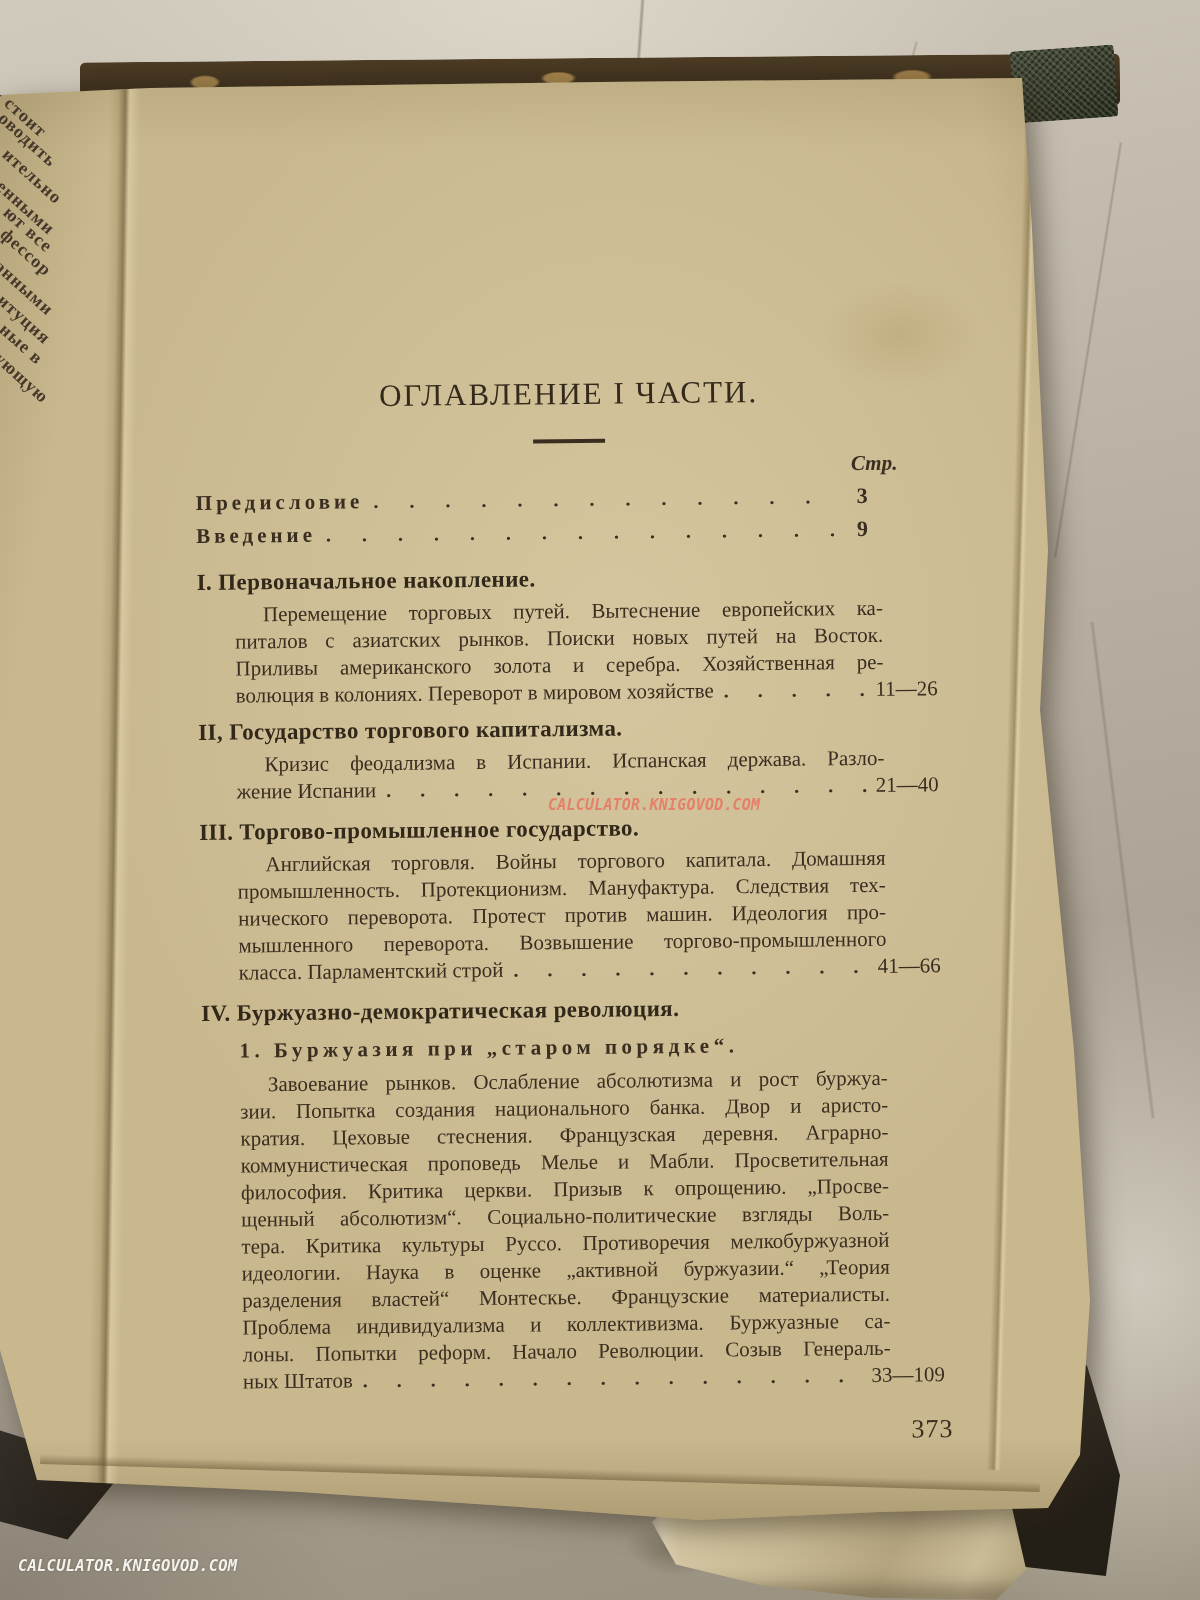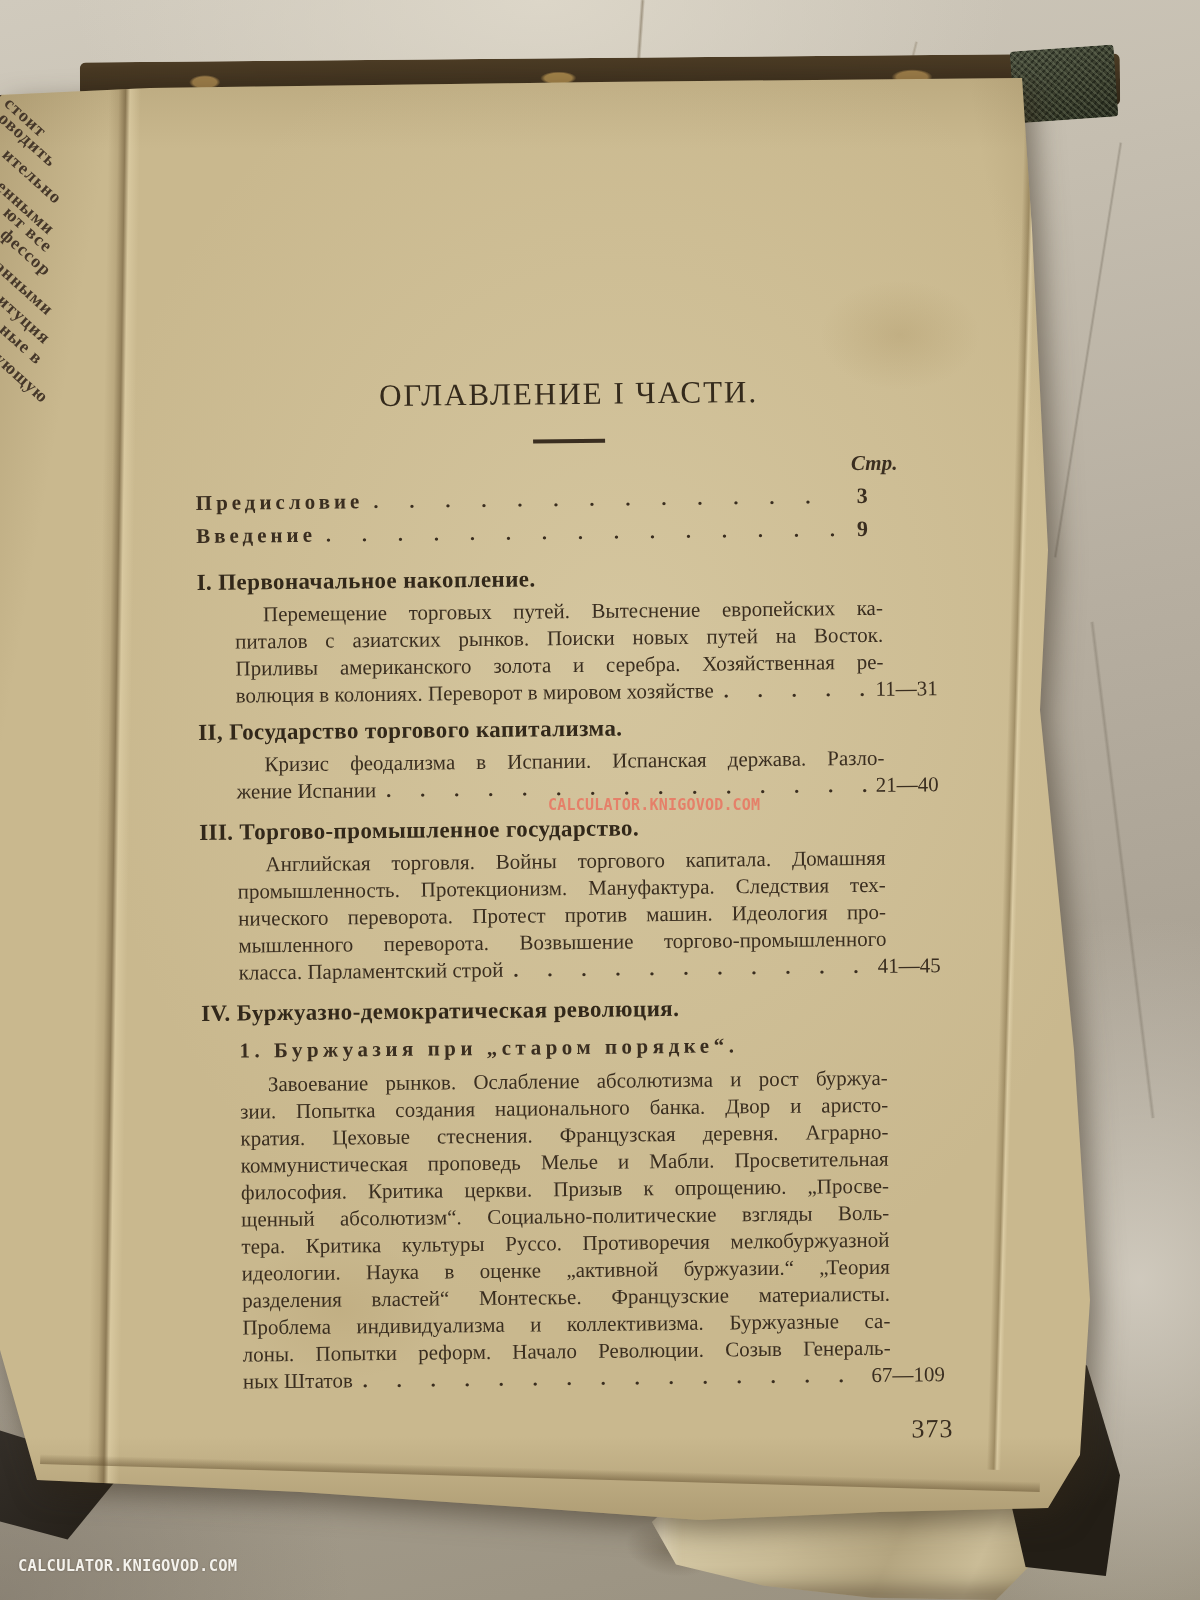--- a/index.html
+++ b/index.html
@@ -111,21 +111,21 @@
   .para .pline{text-align:justify;text-align-last:justify;padding-right:54px;}
   .para .pline.first{text-indent:28px;}
   .para .lastline{display:flex;align-items:baseline;}
   .para .lastline .dots{letter-spacing:12px;}
   .para .range{white-space:nowrap;padding-left:6px;}
   .m14{margin-top:14px;} .m10{margin-top:10px;} .m6{margin-top:6px;} .m8{margin-top:8px;}
   .folio{margin-top:26px;text-align:right;font-size:26px;font-weight:500;letter-spacing:1px;}
 
   
   .wm{position:absolute;z-index:5;font-family:"DejaVu Sans Mono","Liberation Mono",monospace;
-    white-space:nowrap;}
+    white-space:nowrap;font-style:italic;}
   .wm-center{left:548px;top:796px;font-size:15px;font-weight:700;letter-spacing:.2px;
     color:rgba(233,116,96,.85);}
   .wm-bottom{left:18px;top:1557px;font-size:15.5px;font-weight:700;letter-spacing:.2px;
     color:#f4f2ec;text-shadow:0 0 2px rgba(80,70,60,.6);}
 
   
   .bottom-edge-line{position:absolute;left:40px;top:1408px;width:1000px;height:10px;
     transform:rotate(1.6deg);
     background:linear-gradient(180deg, rgba(0,0,0,0), rgba(95,76,44,.5));}
 </style>
@@ -187,21 +187,21 @@
       </div>
 
       <div class="sec-head m14">I. Первоначальное накопление.</div>
       <div class="para m6">
         <div class="pline first">Перемещение торговых путей. Вытеснение европейских ка-</div>
         <div class="pline">питалов с азиатских рынков. Поиски новых путей на Восток.</div>
         <div class="pline">Приливы американского золота и серебра. Хозяйственная ре-</div>
         <div class="lastline">
           <span>волюция в колониях. Переворот в мировом хозяйстве</span>
           <span class="dots"></span>
-          <span class="range">11—31</span>
+          <span class="range">11—26</span>
         </div>
       </div>
 
       <div class="sec-head m10">II, Государство торгового капитализма.</div>
       <div class="para m6">
         <div class="pline first">Кризис феодализма в Испании. Испанская держава. Разло-</div>
         <div class="lastline">
           <span>жение Испании</span>
           <span class="dots"></span>
           <span class="range">21—40</span>
@@ -210,42 +210,42 @@
 
       <div class="sec-head m14">III. Торгово-промышленное государство.</div>
       <div class="para m6">
         <div class="pline first">Английская торговля. Войны торгового капитала. Домашняя</div>
         <div class="pline">промышленность. Протекционизм. Мануфактура. Следствия тех-</div>
         <div class="pline">нического переворота. Протест против машин. Идеология про-</div>
         <div class="pline">мышленного переворота. Возвышение торгово-промышленного</div>
         <div class="lastline">
           <span>класса. Парламентский строй</span>
           <span class="dots"></span>
-          <span class="range">41—45</span>
+          <span class="range">41—66</span>
         </div>
       </div>
 
       <div class="sec-head m14">IV. Буржуазно-демократическая революция.</div>
       <div class="sec-sub">1. Буржуазия при „старом порядке“.</div>
       <div class="para m8">
         <div class="pline first">Завоевание рынков. Ослабление абсолютизма и рост буржуа-</div>
         <div class="pline">зии. Попытка создания национального банка. Двор и аристо-</div>
         <div class="pline">кратия. Цеховые стеснения. Французская деревня. Аграрно-</div>
         <div class="pline">коммунистическая проповедь Мелье и Мабли. Просветительная</div>
         <div class="pline">философия. Критика церкви. Призыв к опрощению. „Просве-</div>
         <div class="pline">щенный абсолютизм“. Социально-политические взгляды Воль-</div>
         <div class="pline">тера. Критика культуры Руссо. Противоречия мелкобуржуазной</div>
         <div class="pline">идеологии. Наука в оценке „активной буржуазии.“ „Теория</div>
         <div class="pline">разделения властей“ Монтескье. Французские материалисты.</div>
         <div class="pline">Проблема индивидуализма и коллективизма. Буржуазные са-</div>
         <div class="pline">лоны. Попытки реформ. Начало Революции. Созыв Генераль-</div>
         <div class="lastline">
           <span>ных Штатов</span>
           <span class="dots"></span>
-          <span class="range">67—109</span>
+          <span class="range">33—109</span>
         </div>
       </div>
 
       <div class="folio">373</div>
     </div>
 
   </div>
   </div>
 
   <div class="wm wm-center">CALCULATOR.KNIGOVOD.COM</div>

